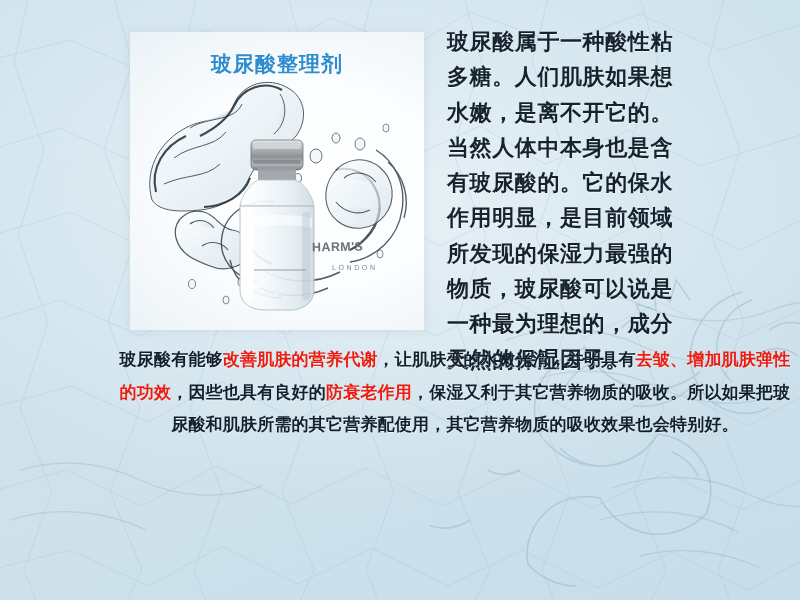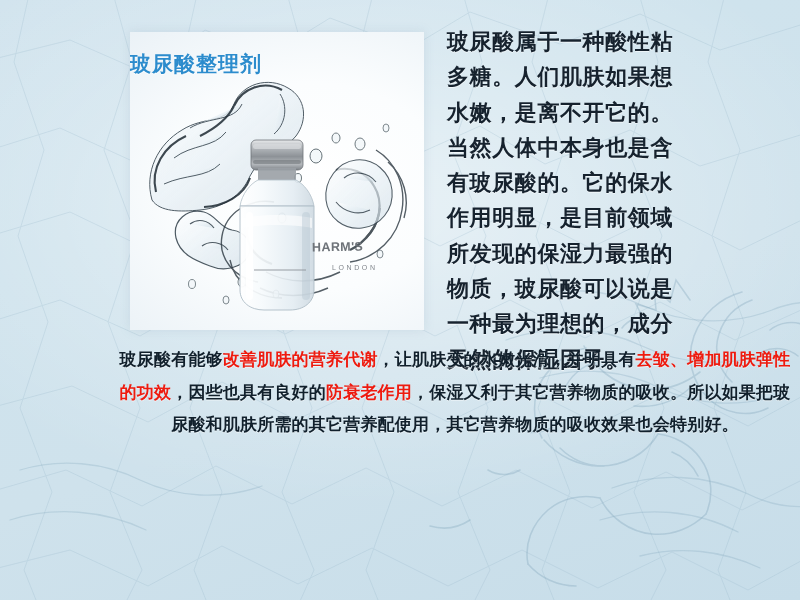--- a/index.html
+++ b/index.html
@@ -49,20 +49,21 @@
   #picture-panel .pic-inner {
     position: absolute;
     inset: 0;
   }
 
   #product-title {
     position: absolute;
     left: 0;
     top: 18px;
     width: 294px;
+    text-align: center;
     font-family: "DejaVu Sans", "Liberation Sans", sans-serif;
     font-weight: bold;
     font-size: 21px;
     letter-spacing: 1px;
     color: #2c8ccd;
     text-shadow: 0 1px 1px rgba(255,255,255,0.85);
     z-index: 5;
   }
 
   .bottle-text {

